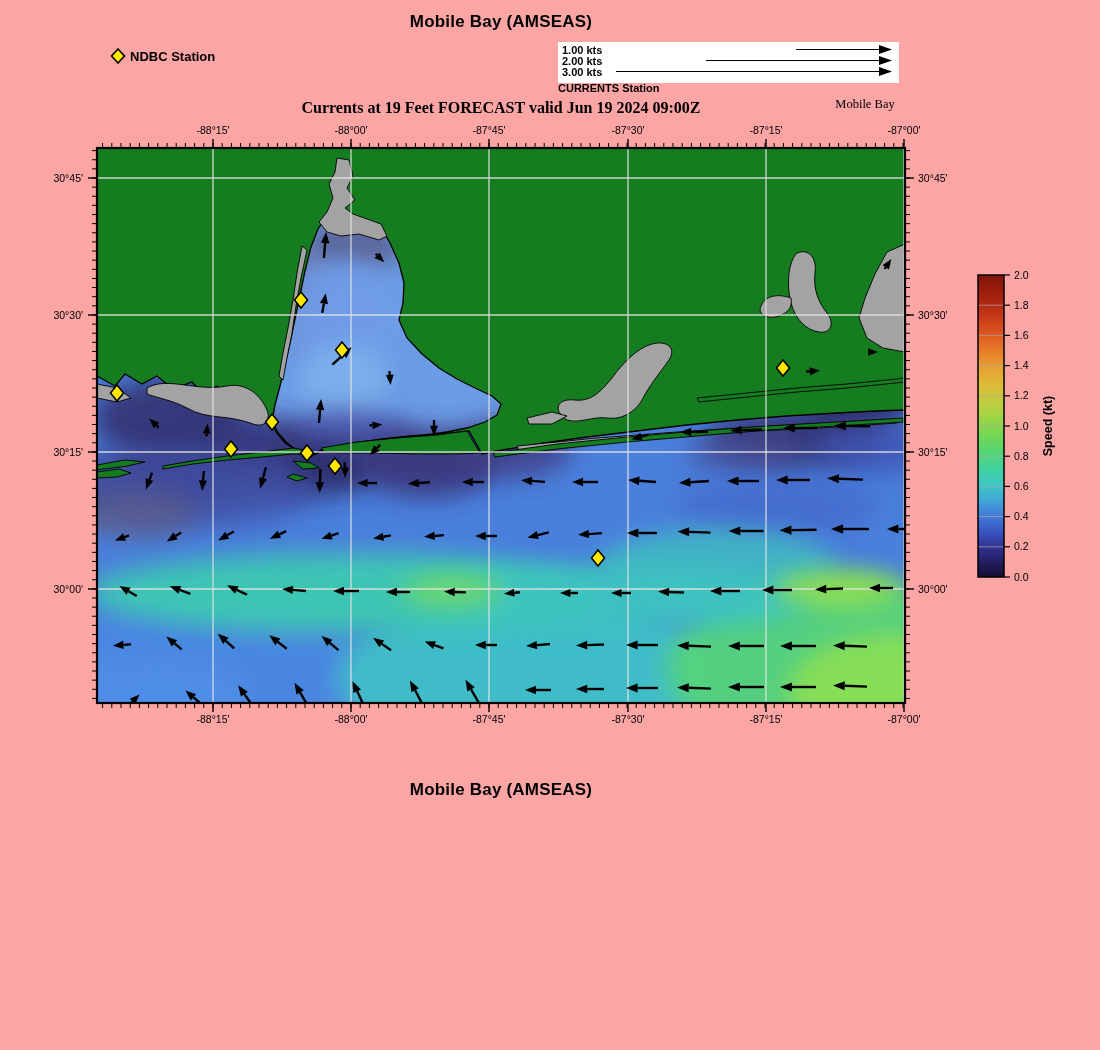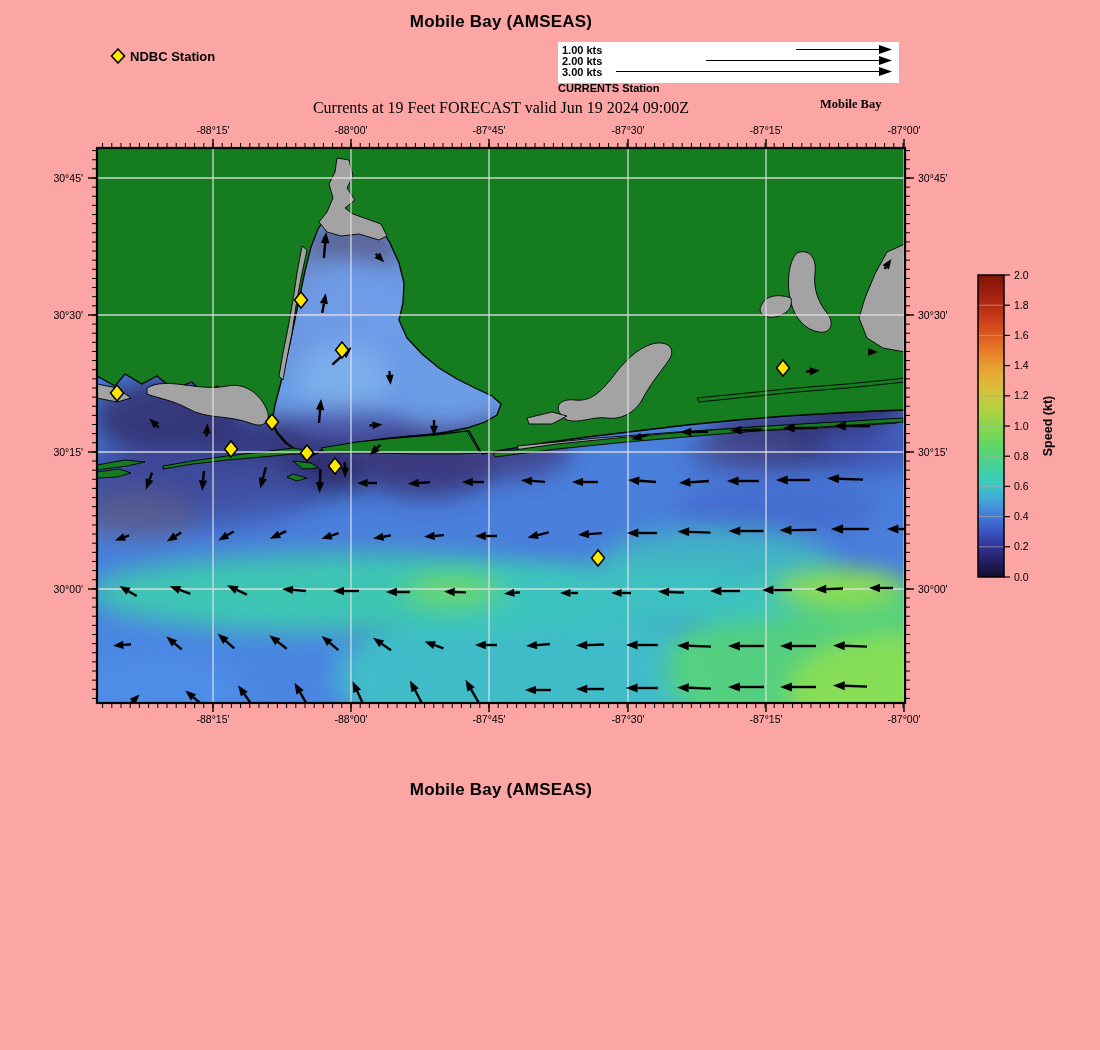--- a/index.html
+++ b/index.html
@@ -4,23 +4,23 @@
 <style>
   html,body{margin:0;padding:0;background:#ffffff;}
   #stage{position:relative;width:1100px;height:1050px;background:#fca5a5;overflow:hidden;
          font-family:"Liberation Sans",sans-serif;}
   .abs{position:absolute;}
   #title-top,#title-bottom{left:97px;width:808px;text-align:center;font-weight:bold;
          font-size:17px;color:#000;letter-spacing:0.2px;}
   #title-top{top:12px;}
   #title-bottom{top:780px;}
   #subtitle{left:97px;width:808px;text-align:center;top:99px;
-         font-family:"Liberation Serif",serif;font-weight:normal;font-size:16px;color:#000;}
-  #region-label{left:820px;top:97px;width:90px;text-align:left;
-         font-family:"Liberation Serif",serif;font-weight:bold;font-size:12.5px;color:#000;}
+         font-family:"Liberation Serif",serif;font-weight:bold;font-size:16px;color:#000;}
+  #region-label{left:820px;top:97px;width:90px;text-align:center;
+         font-family:"Liberation Serif",serif;font-weight:normal;font-size:12.5px;color:#000;}
   #ndbc-legend{left:110px;top:36px;display:flex;align-items:flex-end;gap:4px;
          font-weight:bold;font-size:13px;color:#000;margin-top:12px;}
   #vector-caption{left:558px;top:82px;font-weight:bold;font-size:11px;color:#000;}
   #legend-box{left:556px;top:40px;width:341px;height:41px;border:2px solid #fca5a5;background:#fff;}
   #chart-svg{left:0;top:0;}
 </style>
 </head>
 <body>
 
 <div id="stage">

